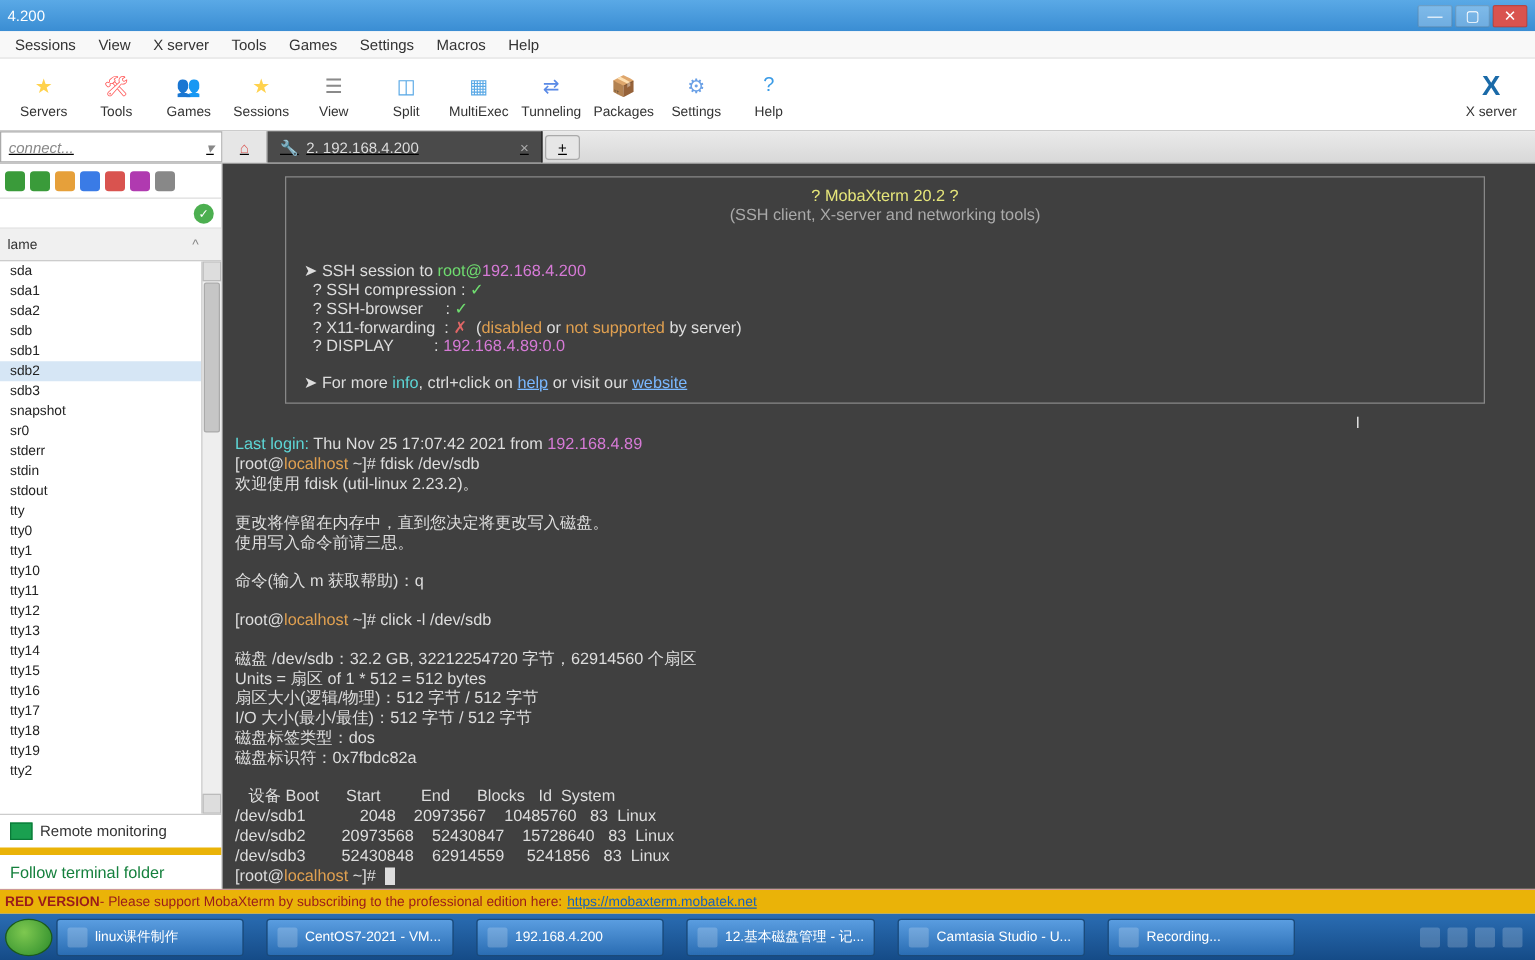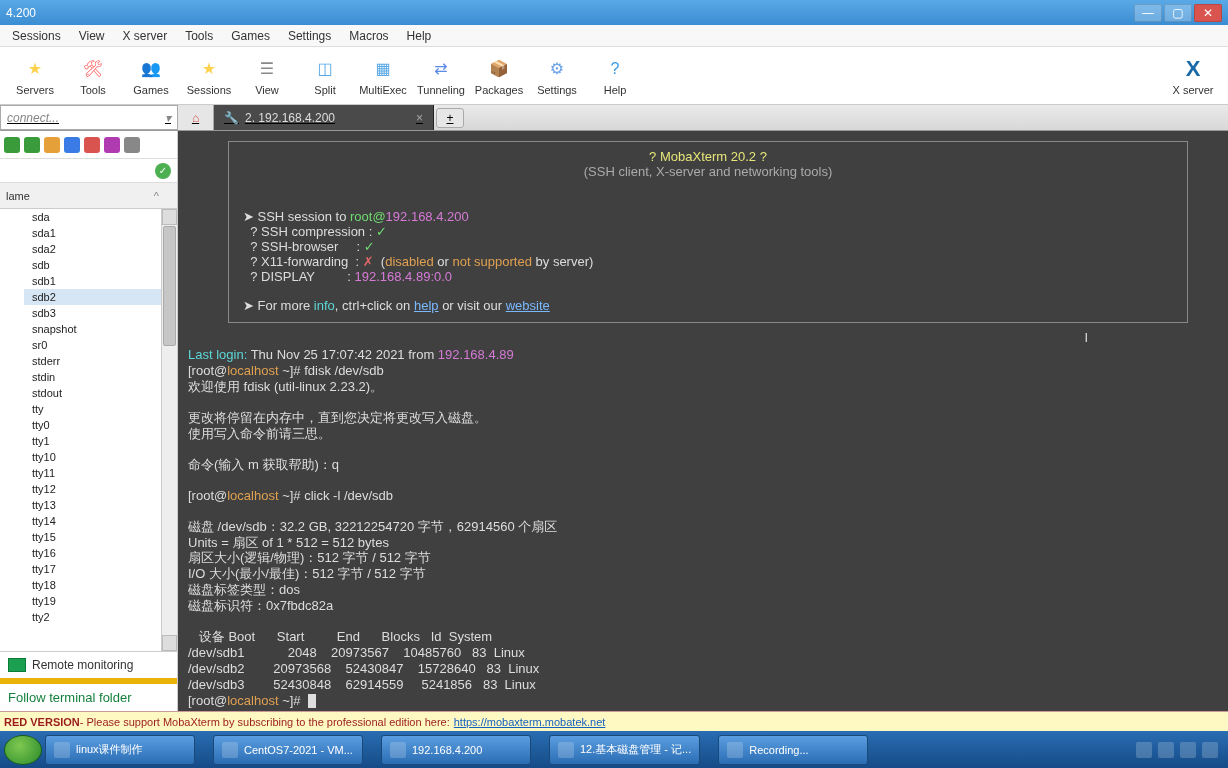--- a/index.html
+++ b/index.html
@@ -53,21 +53,21 @@
 .c-cyan { color:#5dd6d6; }
 .c-magenta { color:#d67ad6; }
 .c-red { color:#e06666; }
 .c-orange { color:#e0a050; }
 .c-grey { color:#aaaaaa; }
 .c-link { color:#7ab8ff; text-decoration:underline; }
 .cursor { display:inline-block; width:8px; height:14px; background:#ddd; vertical-align:middle; }
 .term-caret { position:absolute; right:140px; top:200px; color:#ddd; }
 
 
-.redbar { height:20px; background:#fef9c3; color:#9a1b1b; font-size:11px; display:flex; align-items:center; padding:0 4px; border-top:1px solid #c99; }
+.redbar { height:20px; background:#eab308; color:#9a1b1b; font-size:11px; display:flex; align-items:center; padding:0 4px; border-top:1px solid #c99; }
 .redbar .bold { font-weight:bold; }
 .redbar a { color:#1560bd; text-decoration:underline; margin-left:4px; }
 
 
 .taskbar { height:37px; background:linear-gradient(#2a6db3,#154b87); display:flex; align-items:center; padding:0 4px; gap:3px; }
 .start { width:38px; height:30px; border-radius:50%; background:radial-gradient(circle at 40% 35%,#7ec850,#2a8a2a); border:1px solid #1a5a1a; }
 .task-item { height:30px; background:linear-gradient(#5a9de0,#2a6db3); border:1px solid #1a4a7a; border-radius:3px; display:flex; align-items:center; gap:6px; padding:0 8px; color:#fff; font-size:11px; min-width:150px; max-width:170px; }
 .task-item .ti-icon { width:16px; height:16px; background:#fff3; border-radius:2px; }
 .tray { margin-left:auto; display:flex; align-items:center; gap:6px; color:#fff; padding:0 6px; }
 .tray-icon { width:16px; height:16px; background:#fff3; border-radius:2px; }
@@ -183,21 +183,21 @@
       <div class="si" style="background:#b03ab0;"></div>
       <div class="si" style="background:#888;"></div>
     </div>
     <div class="side-status">
       <div class="check-circle">✓</div>
     </div>
     <div class="side-header">
       <span>lame</span>
       <span class="up">^</span>
     </div>
-    <div style="display:flex; flex:1; overflow:hidden;margin-left:24px;">
+    <div style="display:flex; flex:1; overflow:hidden;">
       <div class="side-list" id="side-list" style="flex:1;">
           <div>sda</div>
           <div>sda1</div>
           <div>sda2</div>
           <div>sdb</div>
           <div>sdb1</div>
           <div class="sel">sdb2</div>
           <div>sdb3</div>
           <div>snapshot</div>
           <div>sr0</div>
@@ -293,20 +293,24 @@
       <div class="task-item">
         <div class="ti-icon"></div>
         <span>192.168.4.200</span>
       </div>
       <div class="task-item">
         <div class="ti-icon"></div>
         <span>12.基本磁盘管理 - 记...</span>
       </div>
       <div class="task-item">
         <div class="ti-icon"></div>
+        <span>Camtasia Studio - U...</span>
+      </div>
+      <div class="task-item">
+        <div class="ti-icon"></div>
         <span>Recording...</span>
       </div>
     </div>
   <div class="tray">
     <div class="tray-icon"></div>
     <div class="tray-icon"></div>
     <div class="tray-icon"></div>
     <div class="tray-icon"></div>
   </div>
 </div>

